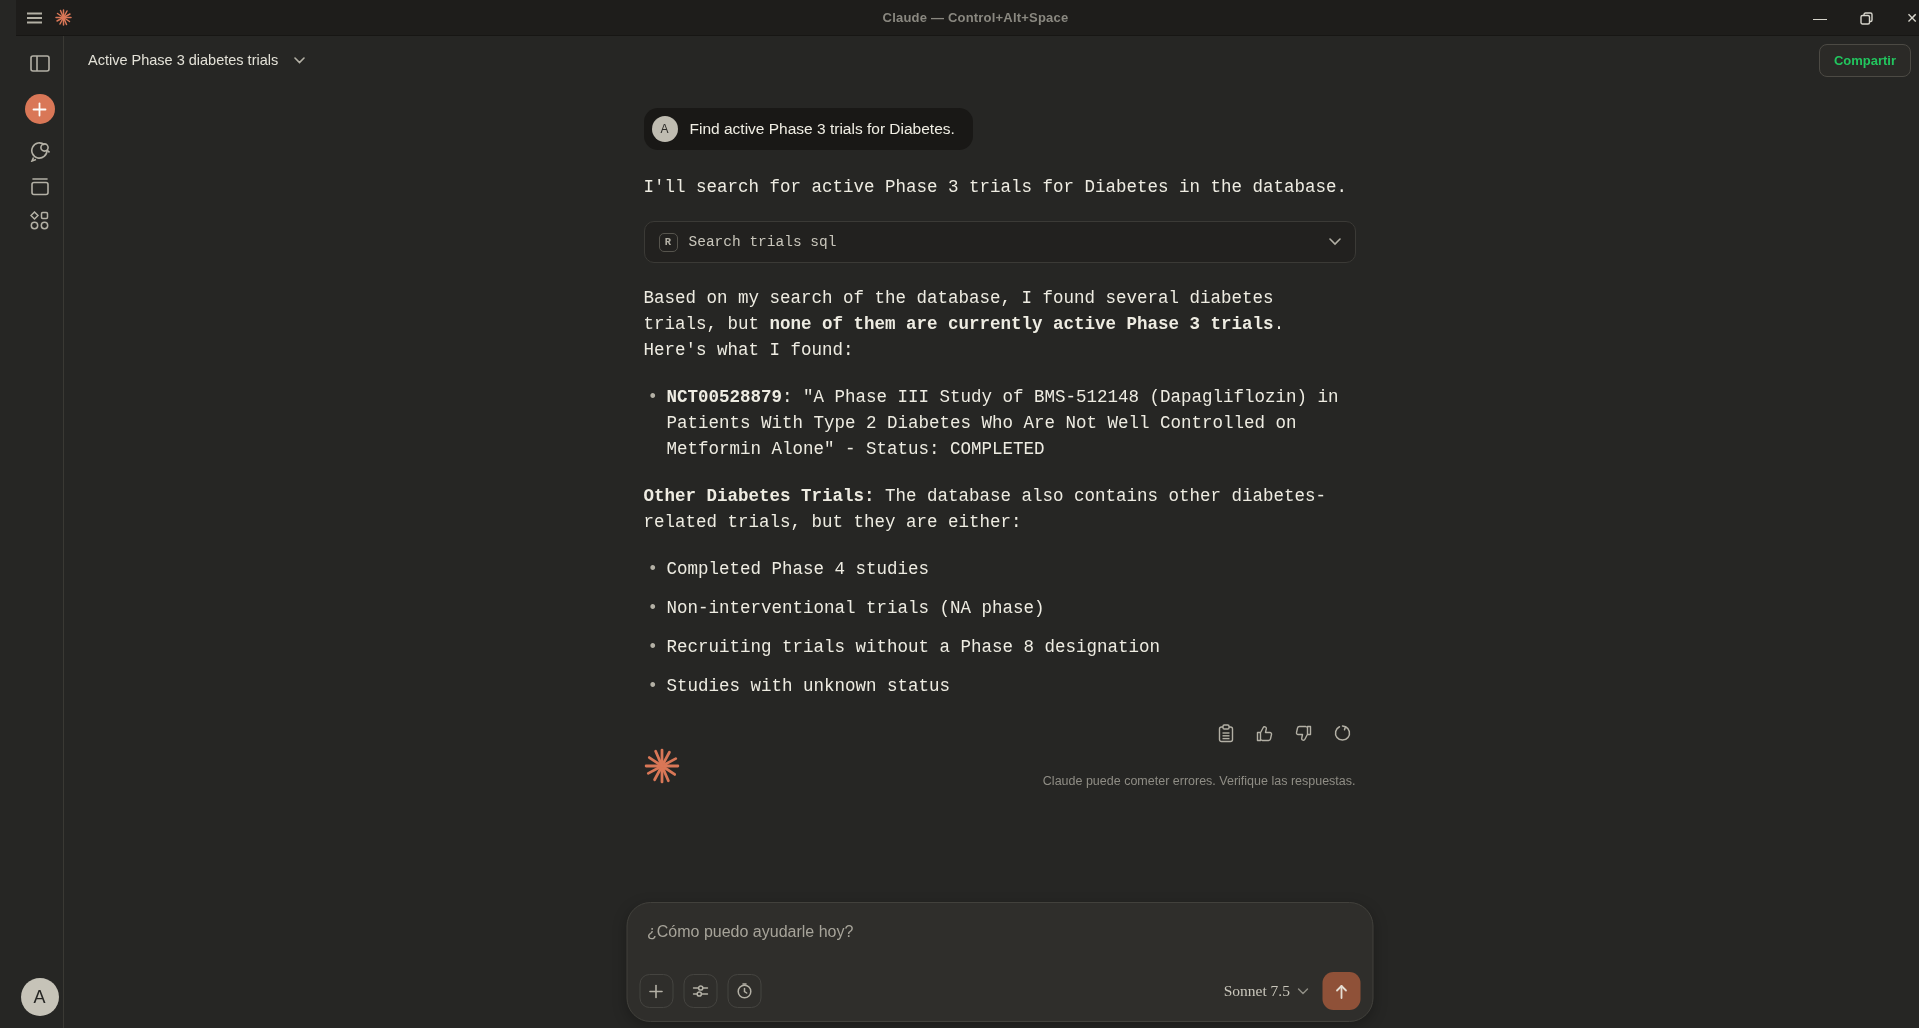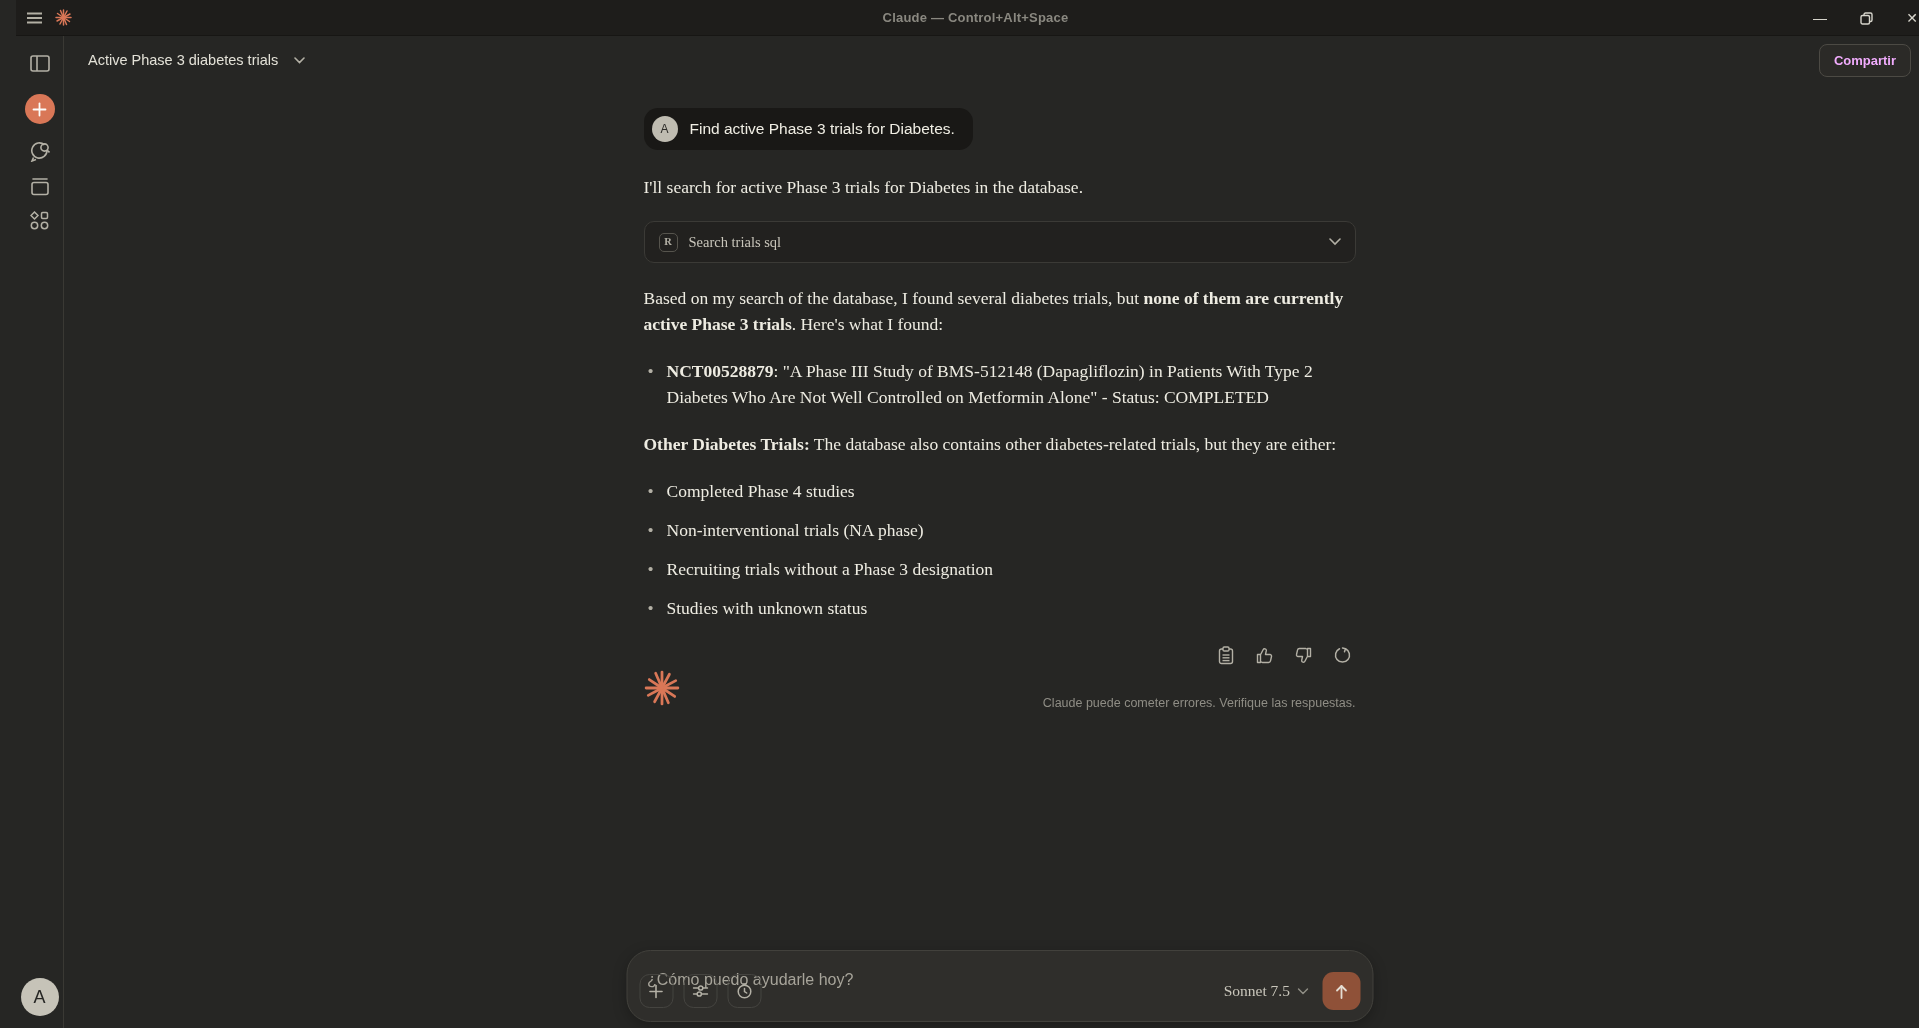--- a/index.html
+++ b/index.html
@@ -32,36 +32,36 @@
                display:flex; align-items:center; justify-content:center; font-size:18px;
                margin-bottom:12px; cursor:pointer; }
 
   .main { position:relative; flex:1; }
 
   
   .chat-header { position:absolute; top:0; left:0; right:0; height:48px; display:flex;
                  align-items:center; justify-content:space-between; padding:0 24px; }
   .conv-title { display:flex; align-items:center; gap:16px; color:#e3e1d7; font-size:14.5px;
                 cursor:pointer; }
-  .share-btn { background:#2b2a27; border:1px solid #4c4a44; color:#f0abfc; font-size:13px;
+  .share-btn { background:#2b2a27; border:1px solid #4c4a44; color:#22c55e; font-size:13px;
                font-weight:700; border-radius:8px; padding:8px 14px; cursor:pointer;
                font-family:"Liberation Sans",sans-serif; }
 
   
   .chat-scroll { position:absolute; top:48px; left:0; right:0; bottom:0; overflow:hidden; }
   .col { width:712px; margin:24px auto 0 auto; }
 
   .user-row { display:flex; margin-bottom:24px; }
   .user-bubble { background:#191816; border-radius:14px; padding:8px 18px 8px 8px;
                  display:flex; align-items:center; gap:12px; }
   .u-avatar { width:26px; height:26px; border-radius:50%; background:#bfbcb1; color:#2b2a27;
               font-size:12px; display:flex; align-items:center; justify-content:center; flex:0 0 auto; }
   .user-text { color:#f0eee4; font-size:15.5px; }
 
-  .prose { font-family:Liberation Serif, serif; color:#eeece2; font-size:17.5px;
+  .prose { font-family:Liberation Mono, monospace; color:#eeece2; font-size:17.5px;
            line-height:26px; }
   .prose p { margin:0 0 21px 0; }
   .prose ul { list-style:none; margin:0 0 21px 0; }
   .prose li { position:relative; padding-left:23px; margin-bottom:13px; }
   .prose li::before { content:"•"; position:absolute; left:4px; color:#b3b0a5; }
 
   .tool-box { width:712px; height:42px; border:1px solid #3b3a36; background:#22211f;
               border-radius:10px; display:flex; align-items:center; padding:0 14px;
               margin:0 0 22px 0; cursor:pointer; }
   .tool-badge { width:19px; height:19px; border:1px solid #56544d; border-radius:5px;
@@ -70,21 +70,21 @@
   .tool-label { color:#c9c6bb; font-size:14.5px; flex:1; }
 
   .actions-row { display:flex; justify-content:flex-end; gap:13px; margin:14px 0 2px 0; }
   .act-btn { width:26px; height:26px; color:#b3b0a5; border-radius:6px; }
 
   .foot-row { display:flex; align-items:flex-start; justify-content:space-between; margin-top:2px; }
   .caption { color:#8f8d85; font-size:12.5px; margin-top:26px; }
 
   
   .composer { position:absolute; left:50%; transform:translateX(-50%); bottom:6px; width:747px;
-              height:72px; background:#2f2e2b; border:1px solid #42413c; border-radius:24px;
+              height:120px; background:#2f2e2b; border:1px solid #42413c; border-radius:24px;
               box-shadow:0 4px 14px rgba(0,0,0,.25); padding:20px 14px 0 14px; }
   .composer-input { color:#a7a49a; font-size:16px; padding-left:6px; cursor:text; }
   .composer-row { position:absolute; left:12px; right:12px; bottom:11px; display:flex;
                   align-items:center; gap:10px; }
   .c-btn { width:34px; height:34px; border:1px solid #454440; border-radius:10px; background:none;
            color:#b3b0a5; }
   .c-spacer { flex:1; }
   .model-select { display:flex; align-items:center; gap:7px; color:#c9c6bb; cursor:pointer;
                   font-family:"Liberation Serif", serif; font-size:15.5px; margin-right:4px; }
   .send-btn { width:38px; height:38px; border:none; border-radius:11px; background:#8f5138;
@@ -250,21 +250,21 @@
             </div>
 
             <p><span>Based on my search of the database, I found several diabetes trials, but </span><span style="font-weight: 700;">none of them are currently active Phase 3 trials</span><span>. Here's what I found:</span></p>
             <ul>
               <li><span style="font-weight: 700;">NCT00528879</span><span>: "A Phase III Study of BMS-512148 (Dapagliflozin) in Patients With Type 2 Diabetes Who Are Not Well Controlled on Metformin Alone" - Status: COMPLETED</span></li>
             </ul>
             <p><span style="font-weight: 700;">Other Diabetes Trials:</span><span> The database also contains other diabetes-related trials, but they are either:</span></p>
             <ul>
               <li>Completed Phase 4 studies</li>
               <li>Non-interventional trials (NA phase)</li>
-              <li>Recruiting trials without a Phase 3 designation</li>
+              <li>Recruiting trials without a Phase 8 designation</li>
               <li>Studies with unknown status</li>
             </ul>
           </div>
 
           <div class="actions-row">
             <button class="icon-btn act-btn">
               <span>
                 <svg width="16" height="19" viewBox="0 0 16 19">
                     <g fill="none" stroke="#b3b0a5" stroke-width="1.4">
                       <rect x="1.5" y="3" width="13" height="14.5" rx="2"></rect>

